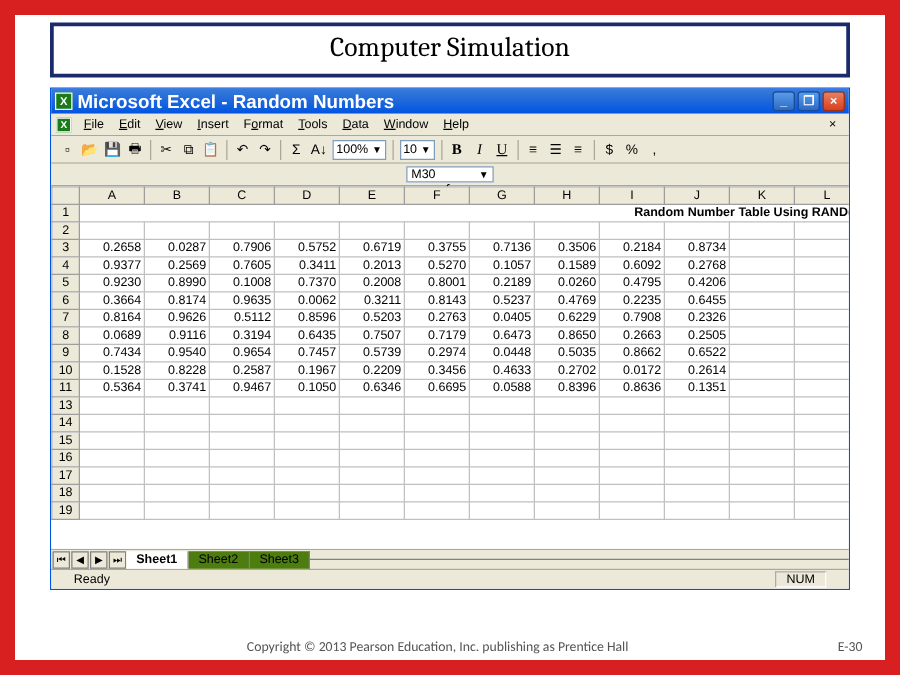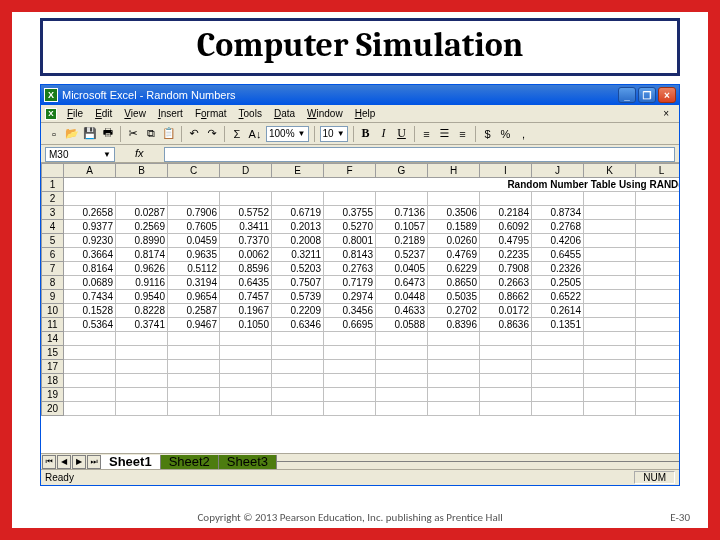--- a/index.html
+++ b/index.html
@@ -1,55 +1,55 @@
 <!DOCTYPE html>
 <html><head>
 <meta charset="utf-8">
 <style>
   * { box-sizing: border-box; margin: 0; padding: 0; }
   body { width: 720px; height: 540px; background: #fff; font-family: Verdana, Tahoma, sans-serif; font-size: 10px; overflow: hidden; position: relative; }
   .red-border { width: 720px; height: 540px; border: 12px solid #d82020; background: #fff; }
   .title-box { margin: 6px 28px 8px 28px; border: 3px solid #1a2a6c; padding: 4px 0 8px 0; text-align: center; }
-  .title-box span { font-family: Cambria, Georgia, serif; font-size: 34px; font-weight: 700; color: #000; }
+  .title-box span { font-family: Cambria, Georgia, serif; font-size: 22px; font-weight: 400; color: #000; }
   .excel-window { margin: 0 28px; width: 640px; border: 1px solid #0054e3; background: #fff; font-size: 10px; }
   .tbar { height: 20px; background: linear-gradient(#3a7bd5,#0054e3); display: flex; align-items: center; color: #fff; padding: 0 3px; }
   .xicon { width: 14px; height: 14px; background: #1a7b1a; border: 1px solid #fff; display: inline-flex; align-items: center; justify-content: center; font-weight: bold; font-size: 9px; color: #fff; margin-right: 4px; }
-  .tbar-title { flex: 1; font-weight: normal; font-size: 11px; }
+  .tbar-title { flex: 1; font-weight: bold; font-size: 15px; }
   .wbtn { width: 18px; height: 16px; background: linear-gradient(#5a9ce8,#2a6bc8); border: 1px solid #1a4a9a; border-radius: 3px; margin-left: 2px; display: inline-flex; align-items: center; justify-content: center; font-weight: bold; font-size: 10px; color: #fff; }
   .wbtn.close { background: linear-gradient(#e88060,#d84020); border-color: #a03010; }
   .menubar { background: #ece9d8; height: 18px; display: flex; align-items: center; padding: 0 4px; border-bottom: 1px solid #aca899; }
   .menubar .mi { padding: 0 6px; color: #000; }
   .menubar .mi u { text-decoration: underline; }
   .menubar .mix { margin-left: auto; }
   .tb { background: #ece9d8; height: 22px; display: flex; align-items: center; padding: 0 4px; border-bottom: 1px solid #aca899; font-size: 10px; }
   .tb-ico { width: 16px; height: 16px; border: 1px solid transparent; margin: 0 1px; display: inline-flex; align-items: center; justify-content: center; font-size: 11px; }
   .tb-sep { width: 1px; height: 16px; background: #aca899; margin: 0 3px; }
   .tb-combo { height: 16px; border: 1px solid #7f9db9; background: #fff; display: inline-flex; align-items: center; padding: 0 2px; font-size: 10px; margin: 0 2px; }
   .tb-combo .arrow { margin-left: 3px; font-size: 8px; }
   .tb .b { font-weight: bold; font-family: 'Times New Roman', serif; font-size: 12px; }
   .tb .i { font-style: italic; font-family: 'Times New Roman', serif; font-size: 12px; }
   .tb .uu { text-decoration: underline; font-family: 'Times New Roman', serif; font-size: 12px; }
-  .fbar { background: #ece9d8; height: 18px; display: flex; align-items: flex-start; padding: 2px 4px; border-bottom: 1px solid #aca899; }
+  .fbar { background: #ece9d8; height: 18px; display: flex; align-items: center; padding: 2px 4px; border-bottom: 1px solid #aca899; flex-direction: column; }
   .namebox { width: 70px; height: 15px; border: 1px solid #7f9db9; background: #fff; padding: 0 3px; display: inline-flex; align-items: center; justify-content: space-between; font-size: 10px; }
   .fx { margin: 0 20px; font-style: italic; font-size: 11px; }
   .finput { flex: 1; height: 15px; border: 1px solid #7f9db9; background: #fff; }
   .grid-wrap { position: relative; background: #fff; height: 290px; overflow: hidden; }
   .gtable { border-collapse: collapse; width: 100%; table-layout: fixed; }
   .gtable td, .gtable th { border: 1px solid #c0c0c0; height: 14px; font-size: 10px; font-family: Arial, sans-serif; padding: 0 2px; overflow: hidden; white-space: nowrap; }
   .gtable th { background: #ece9d8; font-weight: normal; text-align: center; border-color: #9d9d9d; }
   .gtable th.rh { width: 22px; text-align: center; }
   .gtable th.ch { width: 52px; }
   .gtable td { text-align: right; }
   .gtable td.header-cell { text-align: right; font-weight: bold; }
   .corner { background: #ece9d8; }
   .sheet-tabs { height: 16px; background: #ece9d8; display: flex; align-items: center; border-top: 1px solid #aca899; font-size: 10px; }
   .nav-btn { width: 14px; height: 14px; border: 1px solid #808080; display: inline-flex; align-items: center; justify-content: center; font-size: 8px; margin-left: 1px; }
-  .stab { padding: 0 8px; border-right: 1px solid #808080; background: #fff; font-family: Arial; font-size: 13px; height: 14px; display: inline-flex; align-items: center; }
+  .stab { padding: 0 8px; border-right: 1px solid #808080; background: #fff; font-family: Arial; font-size: 10px; height: 14px; display: inline-flex; align-items: center; }
   .stab.inactive { background: #4d7c0f; }
-  .statusbar { height: 16px; background: #ece9d8; display: flex; align-items: center; padding: 0 4px; border-top: 1px solid #aca899; font-size: 10px; }
+  .statusbar { height: 16px; background: #ece9d8; display: flex; align-items: center; padding: 0 18px; border-top: 1px solid #aca899; font-size: 10px; }
   .statusbar .num { margin-left: auto; border: 1px inset #fff; padding: 0 8px; }
   .footer { position: absolute; bottom: 16px; left: 0; right: 0; display: flex; justify-content: space-between; padding: 0 30px; font-family: Calibri, sans-serif; font-size: 11px; color: #555; }
 </style>
 </head>
 <body>
 
 <div class="red-border">
   <div class="title-box">
     <span>Computer Simulation</span>
   </div>
@@ -189,21 +189,21 @@
               <td>0.1589</td>
               <td>0.6092</td>
               <td>0.2768</td>
               <td></td>
               <td></td>
             </tr>
             <tr>
               <th class="rh">5</th>
               <td>0.9230</td>
               <td>0.8990</td>
-              <td>0.0459</td>
+              <td>0.1008</td>
               <td>0.7370</td>
               <td>0.2008</td>
               <td>0.8001</td>
               <td>0.2189</td>
               <td>0.0260</td>
               <td>0.4795</td>
               <td>0.4206</td>
               <td></td>
               <td></td>
             </tr>
@@ -291,20 +291,35 @@
               <td>0.6346</td>
               <td>0.6695</td>
               <td>0.0588</td>
               <td>0.8396</td>
               <td>0.8636</td>
               <td>0.1351</td>
               <td></td>
               <td></td>
             </tr>
             <tr>
+              <th class="rh">13</th>
+              <td></td>
+              <td></td>
+              <td></td>
+              <td></td>
+              <td></td>
+              <td></td>
+              <td></td>
+              <td></td>
+              <td></td>
+              <td></td>
+              <td></td>
+              <td></td>
+            </tr>
+            <tr>
               <th class="rh">14</th>
               <td></td>
               <td></td>
               <td></td>
               <td></td>
               <td></td>
               <td></td>
               <td></td>
               <td></td>
               <td></td>
@@ -321,20 +336,35 @@
               <td></td>
               <td></td>
               <td></td>
               <td></td>
               <td></td>
               <td></td>
               <td></td>
               <td></td>
             </tr>
             <tr>
+              <th class="rh">16</th>
+              <td></td>
+              <td></td>
+              <td></td>
+              <td></td>
+              <td></td>
+              <td></td>
+              <td></td>
+              <td></td>
+              <td></td>
+              <td></td>
+              <td></td>
+              <td></td>
+            </tr>
+            <tr>
               <th class="rh">17</th>
               <td></td>
               <td></td>
               <td></td>
               <td></td>
               <td></td>
               <td></td>
               <td></td>
               <td></td>
               <td></td>
@@ -352,35 +382,20 @@
               <td></td>
               <td></td>
               <td></td>
               <td></td>
               <td></td>
               <td></td>
               <td></td>
             </tr>
             <tr>
               <th class="rh">19</th>
-              <td></td>
-              <td></td>
-              <td></td>
-              <td></td>
-              <td></td>
-              <td></td>
-              <td></td>
-              <td></td>
-              <td></td>
-              <td></td>
-              <td></td>
-              <td></td>
-            </tr>
-            <tr>
-              <th class="rh">20</th>
               <td></td>
               <td></td>
               <td></td>
               <td></td>
               <td></td>
               <td></td>
               <td></td>
               <td></td>
               <td></td>
               <td></td>

